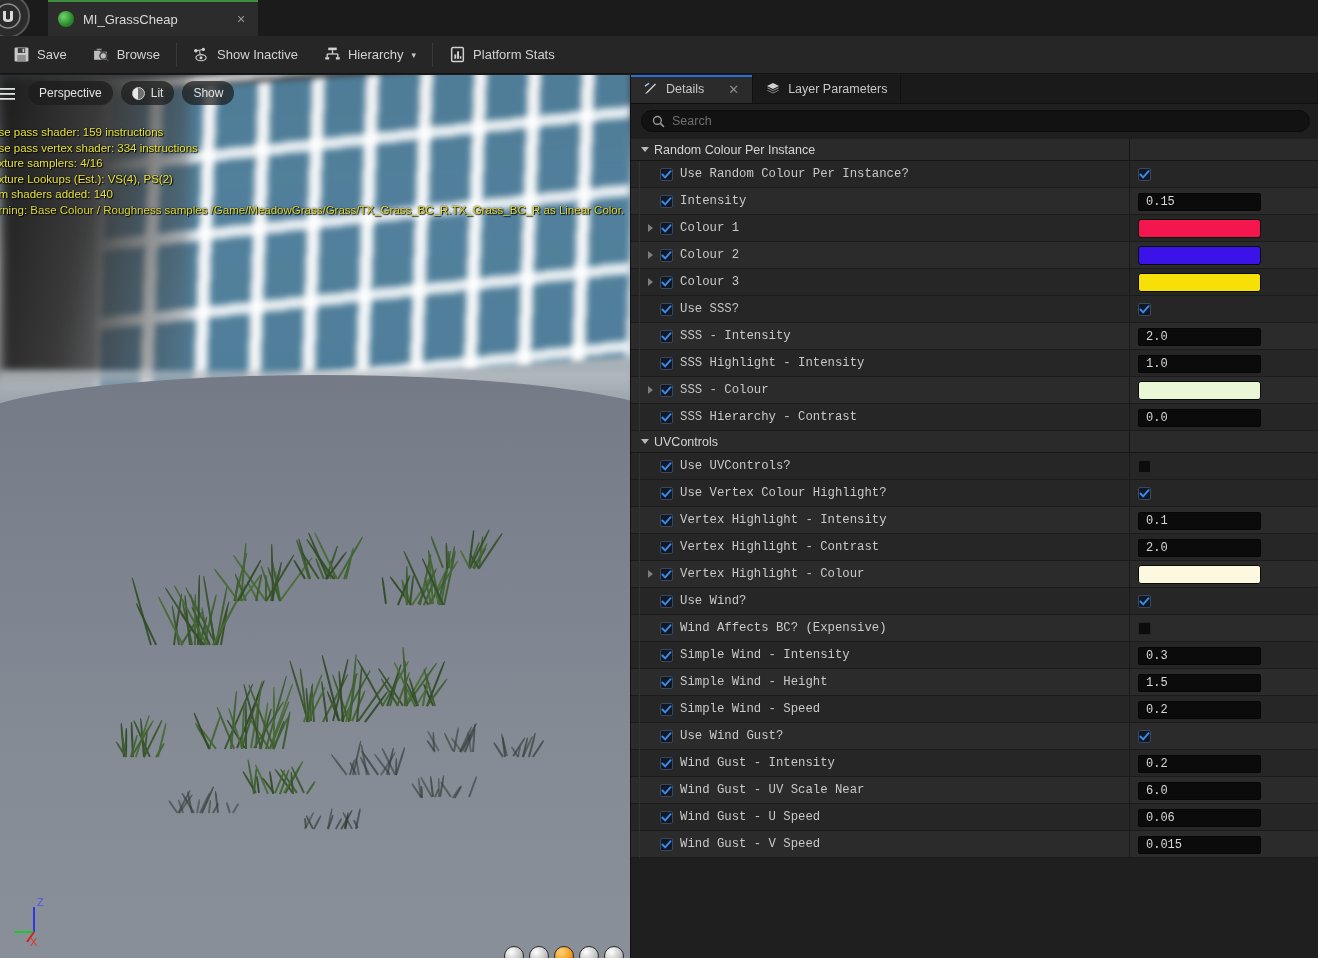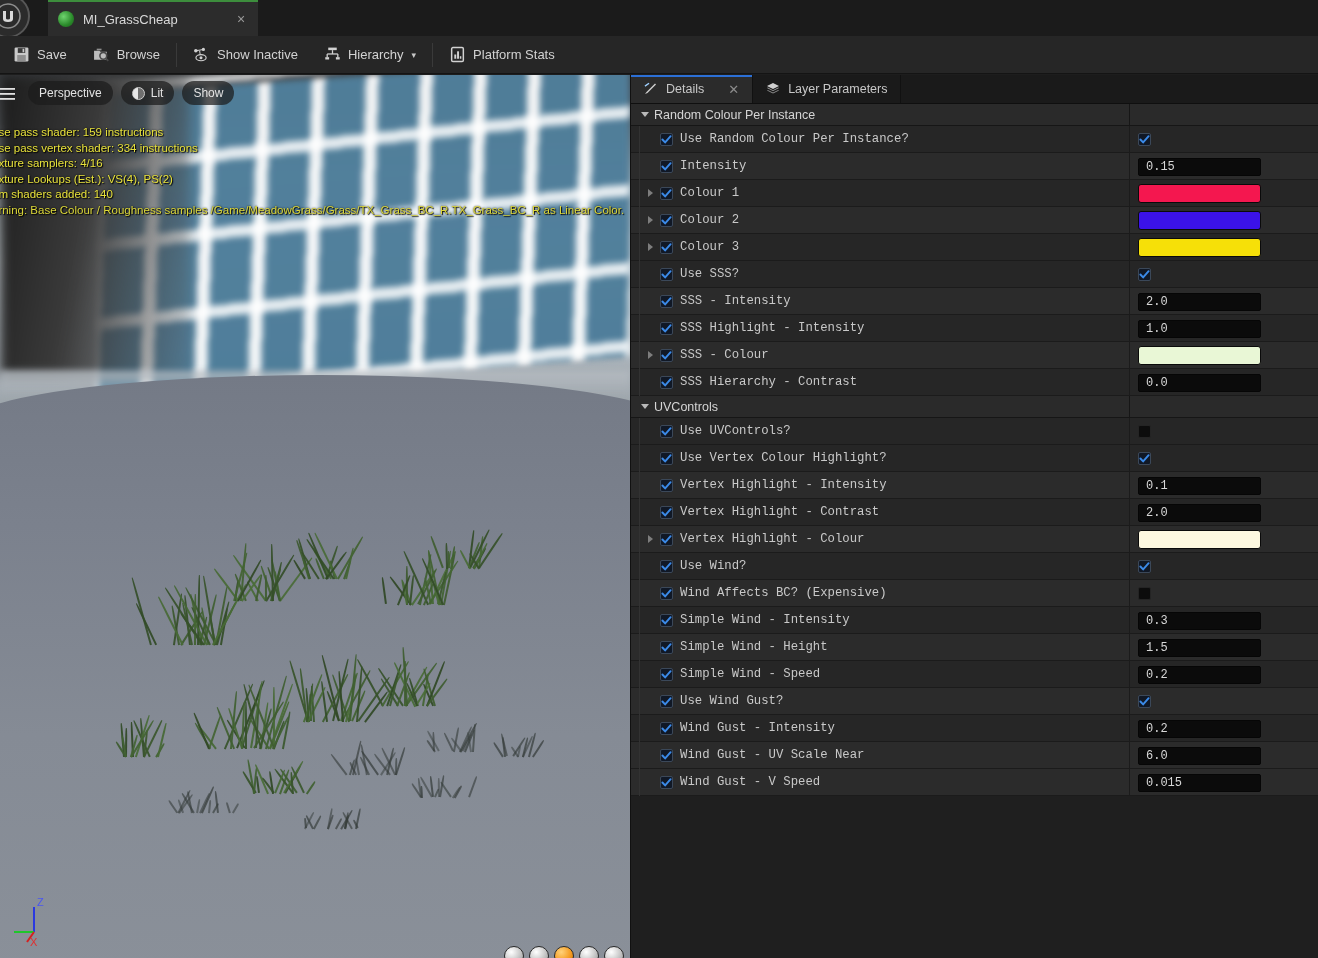--- a/index.html
+++ b/index.html
@@ -694,20 +694,29 @@
       <div class="dtab">
         <svg width="14" height="14" viewBox="0 0 14 14">
           <path d="M7 1 L13 4 L7 7 L1 4 Z" fill="#cfcfcf"></path>
           <path d="M7 8.2 L12.2 5.6 L13 6 L7 9 L1 6 L1.8 5.6 Z" fill="#a8a8a8"></path>
           <path d="M7 10.6 L12.2 8 L13 8.4 L7 11.4 L1 8.4 L1.8 8 Z" fill="#8c8c8c"></path>
         </svg>
         <span>Layer Parameters</span>
       </div>
     </div>
 
+    <div class="dsearchwrap">
+      <div class="dsearch">
+        <svg width="13" height="13" viewBox="0 0 14 14">
+          <circle cx="5.8" cy="5.8" r="4.2" fill="none" stroke="#9a9a9a" stroke-width="1.5"></circle>
+          <line x1="9" y1="9" x2="12.8" y2="12.8" stroke="#9a9a9a" stroke-width="1.6"></line>
+        </svg>
+        <span class="ph">Search</span>
+      </div>
+    </div>
 
     <div class="dlist" id="proplist">
         <div class="grp">
           <span class="tri tri-dn"></span>
           <span class="gname">Random Colour Per Instance</span>
         </div>
         <div class="row">
           <span class="guide"></span>
           <span class="arrowcell"></span>
           <span class="cbx">
@@ -1033,20 +1042,33 @@
           <span class="cbx">
             <svg width="11" height="11" viewBox="0 0 12 12">
               <path d="M1.5 6 L4.5 9.2 L10.5 2.4" fill="none" stroke="#3b8ae8" stroke-width="2.1" stroke-linecap="round" stroke-linejoin="round"></path>
             </svg>
           </span>
           <span class="plabel">Wind Gust - UV Scale Near</span>
           <span class="vcell">
             <span class="vnum">6.0</span>
           </span>
         </div>
+        <div class="row">
+          <span class="guide"></span>
+          <span class="arrowcell"></span>
+          <span class="cbx">
+            <svg width="11" height="11" viewBox="0 0 12 12">
+              <path d="M1.5 6 L4.5 9.2 L10.5 2.4" fill="none" stroke="#3b8ae8" stroke-width="2.1" stroke-linecap="round" stroke-linejoin="round"></path>
+            </svg>
+          </span>
+          <span class="plabel">Wind Gust - U Speed</span>
+          <span class="vcell">
+            <span class="vnum">0.06</span>
+          </span>
+        </div>
         <div class="row alt">
           <span class="guide"></span>
           <span class="arrowcell"></span>
           <span class="cbx">
             <svg width="11" height="11" viewBox="0 0 12 12">
               <path d="M1.5 6 L4.5 9.2 L10.5 2.4" fill="none" stroke="#3b8ae8" stroke-width="2.1" stroke-linecap="round" stroke-linejoin="round"></path>
             </svg>
           </span>
           <span class="plabel">Wind Gust - V Speed</span>
           <span class="vcell">

